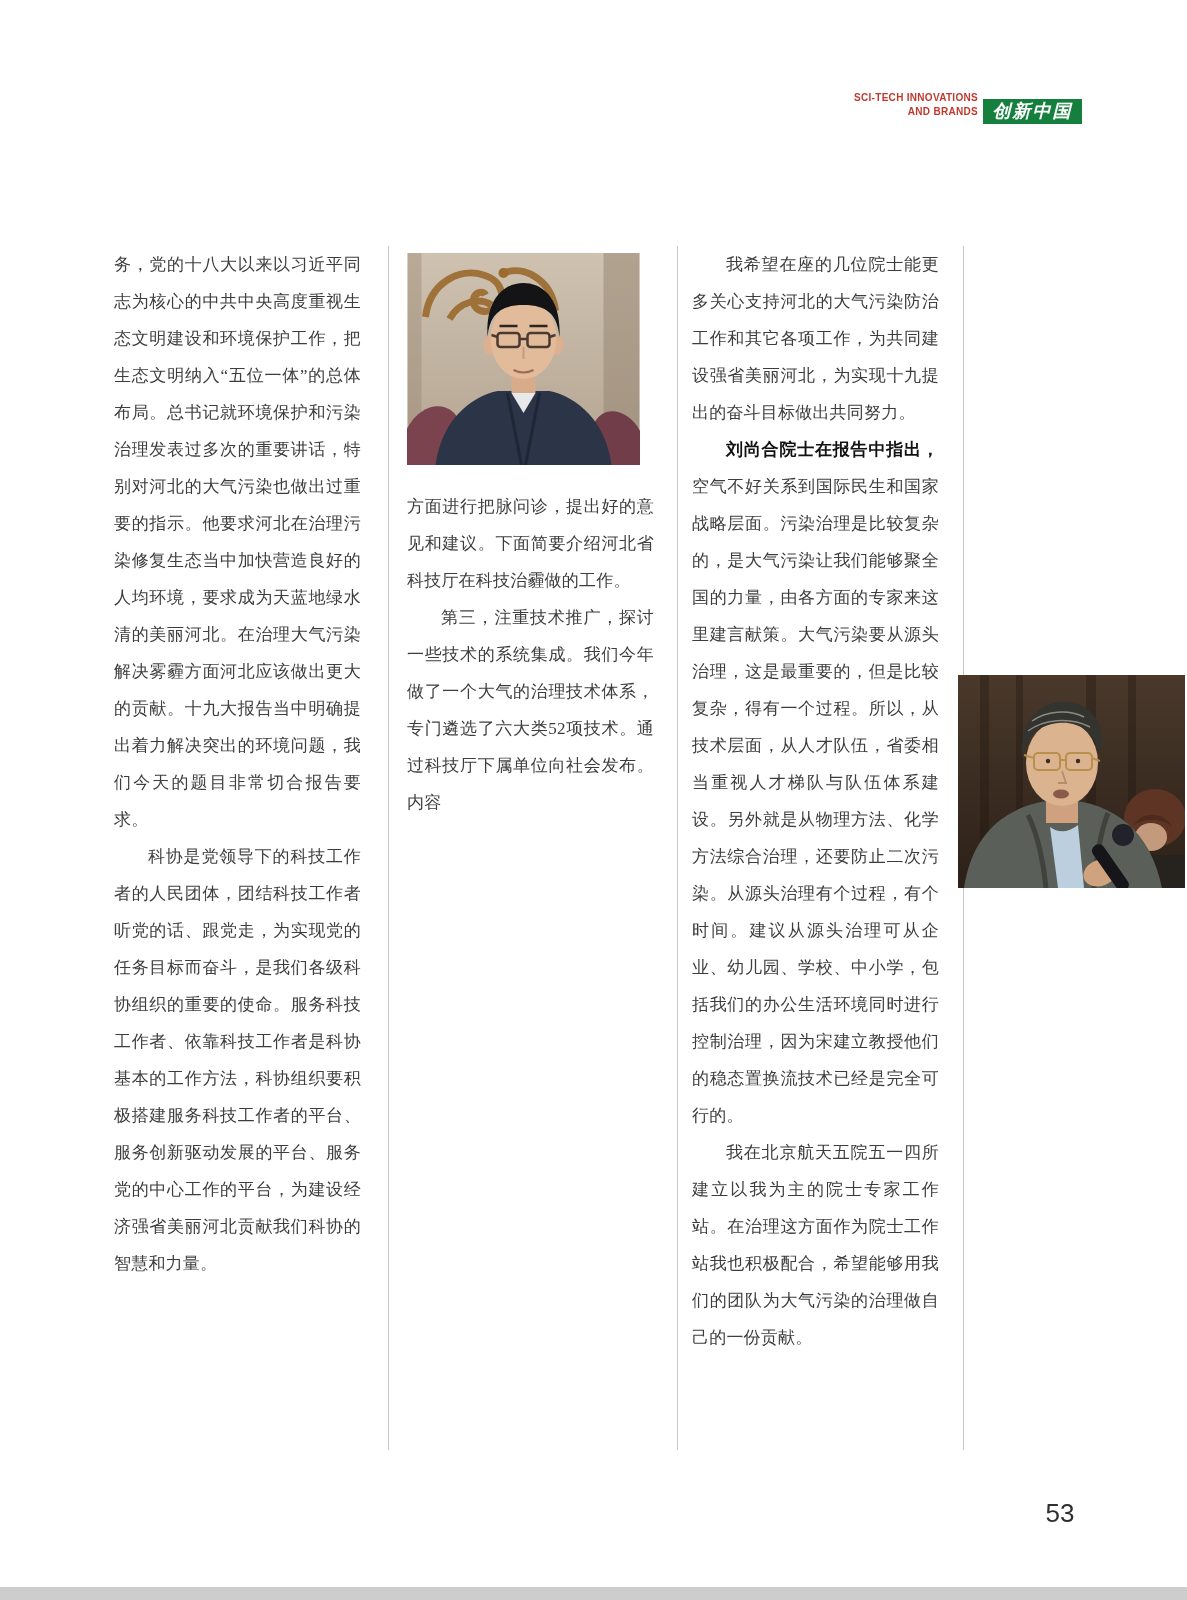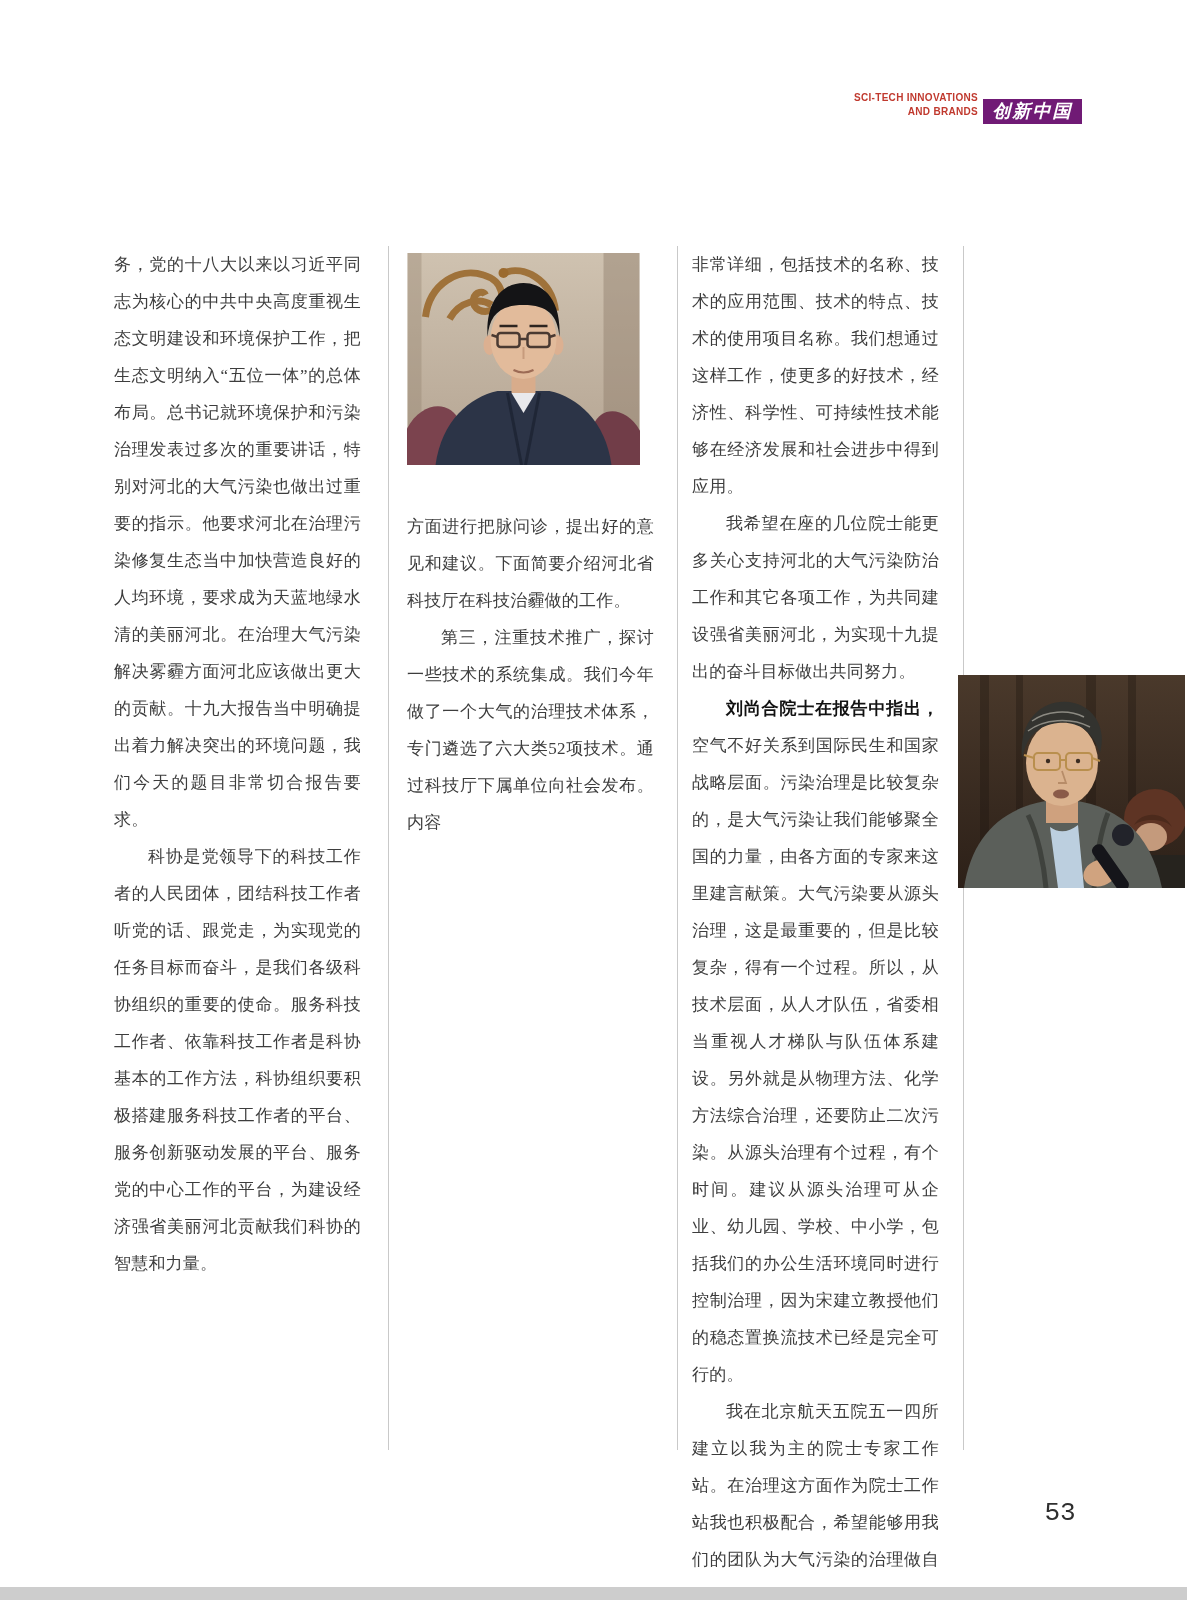--- a/index.html
+++ b/index.html
@@ -10,55 +10,55 @@
   
   .tagline{
     position:absolute;left:700px;top:91px;width:278px;text-align:right;
     font-family:"Liberation Sans","DejaVu Sans",sans-serif;
     font-size:10px;font-weight:bold;line-height:14px;color:#c0392e;
     letter-spacing:.3px;
   }
   .tagline span{display:block;}
   .brand-badge{
     position:absolute;left:983px;top:99px;width:99px;height:25px;
-    background:#701a75;color:#ffffff;text-align:center;line-height:25px;
+    background:#15803d;color:#ffffff;text-align:center;line-height:25px;
     font-family:"Liberation Sans","DejaVu Sans",sans-serif;
     font-size:18px;font-weight:bold;font-style:italic;letter-spacing:2px;
   }
   
   .col{
     position:absolute;top:246px;width:247px;
     font-size:17px;line-height:37px;color:#3d3d3d;text-align:justify;
     letter-spacing:.2px;
   }
   .col p{margin:0;}
   .col p.indent{text-indent:2em;}
   .lead{
     font-family:"Liberation Sans","DejaVu Sans",sans-serif;
     font-weight:bold;color:#111111;margin-top:28px;
   }
   #col1{left:114px;}
-  #col2{left:407px;margin-top:20px;}
+  #col2{left:407px;}
   #col3{left:692px;}
   .vrule{
     position:absolute;top:246px;width:1px;height:1204px;background:#c9c9c9;
   }
   
   .photo1{
     position:absolute;left:407px;top:253px;width:233px;height:212px;overflow:hidden;
   }
   #col2{top:488px;}
   .photo2{
     position:absolute;left:958px;top:675px;width:227px;height:213px;overflow:hidden;z-index:2;
   }
   .photo1 svg,.photo2 svg{display:block;}
   
   .page-number{
     position:absolute;left:1030px;top:1498px;width:60px;text-align:center;
-    font-family:Liberation Mono, monospace;
+    font-family:Liberation Sans, sans-serif;
     font-size:26px;color:#2f2f2f;
   }
   .bottom-bar{
     position:absolute;left:0;bottom:0;width:1187px;height:13px;background:#cdcdcd;
   }
 </style>
 </head>
 <body>
 
 <div class="tagline">
@@ -170,20 +170,19 @@
   <p>务，党的十八大以来以习近平同志为核心的中共中央高度重视生态文明建设和环境保护工作，把生态文明纳入“五位一体”的总体布局。总书记就环境保护和污染治理发表过多次的重要讲话，特别对河北的大气污染也做出过重要的指示。他要求河北在治理污染修复生态当中加快营造良好的人均环境，要求成为天蓝地绿水清的美丽河北。在治理大气污染解决雾霾方面河北应该做出更大的贡献。十九大报告当中明确提出着力解决突出的环境问题，我们今天的题目非常切合报告要求。</p>
   <p class="indent">科协是党领导下的科技工作者的人民团体，团结科技工作者听党的话、跟党走，为实现党的任务目标而奋斗，是我们各级科协组织的重要的使命。服务科技工作者、依靠科技工作者是科协基本的工作方法，科协组织要积极搭建服务科技工作者的平台、服务创新驱动发展的平台、服务党的中心工作的平台，为建设经济强省美丽河北贡献我们科协的智慧和力量。</p>
 </div>
 
 <div class="col" id="col2">
   <p>方面进行把脉问诊，提出好的意见和建议。下面简要介绍河北省科技厅在科技治霾做的工作。</p>
   <p class="indent">第三，注重技术推广，探讨一些技术的系统集成。我们今年做了一个大气的治理技术体系，专门遴选了六大类52项技术。通过科技厅下属单位向社会发布。内容</p>
 </div>
 
 <div class="col" id="col3">
-  <p>非常详细，包括技术的名称、技术的应用范围、技术的特点、技术的使用项目名称。我们想通过这样工作，使更多的好技术，经济性、科学性、可持续性技术能够在经济发展和社会进步中得到应用。</p>
   <p class="indent">我希望在座的几位院士能更多关心支持河北的大气污染防治工作和其它各项工作，为共同建设强省美丽河北，为实现十九提出的奋斗目标做出共同努力。</p>
   <p class="indent"><span class="lead">刘尚合院士在报告中指出，</span><span>空气不好关系到国际民生和国家战略层面。污染治理是比较复杂的，是大气污染让我们能够聚全国的力量，由各方面的专家来这里建言献策。大气污染要从源头治理，这是最重要的，但是比较复杂，得有一个过程。所以，从技术层面，从人才队伍，省委相当重视人才梯队与队伍体系建设。另外就是从物理方法、化学方法综合治理，还要防止二次污染。从源头治理有个过程，有个时间。建议从源头治理可从企业、幼儿园、学校、中小学，包括我们的办公生活环境同时进行控制治理，因为宋建立教授他们的稳态置换流技术已经是完全可行的。</span></p>
   <p class="indent">我在北京航天五院五一四所建立以我为主的院士专家工作站。在治理这方面作为院士工作站我也积极配合，希望能够用我们的团队为大气污染的治理做自己的一份贡献。</p>
 </div>
 
 <div class="page-number">53</div>
 <div class="bottom-bar"></div>
 
 </body></html>

